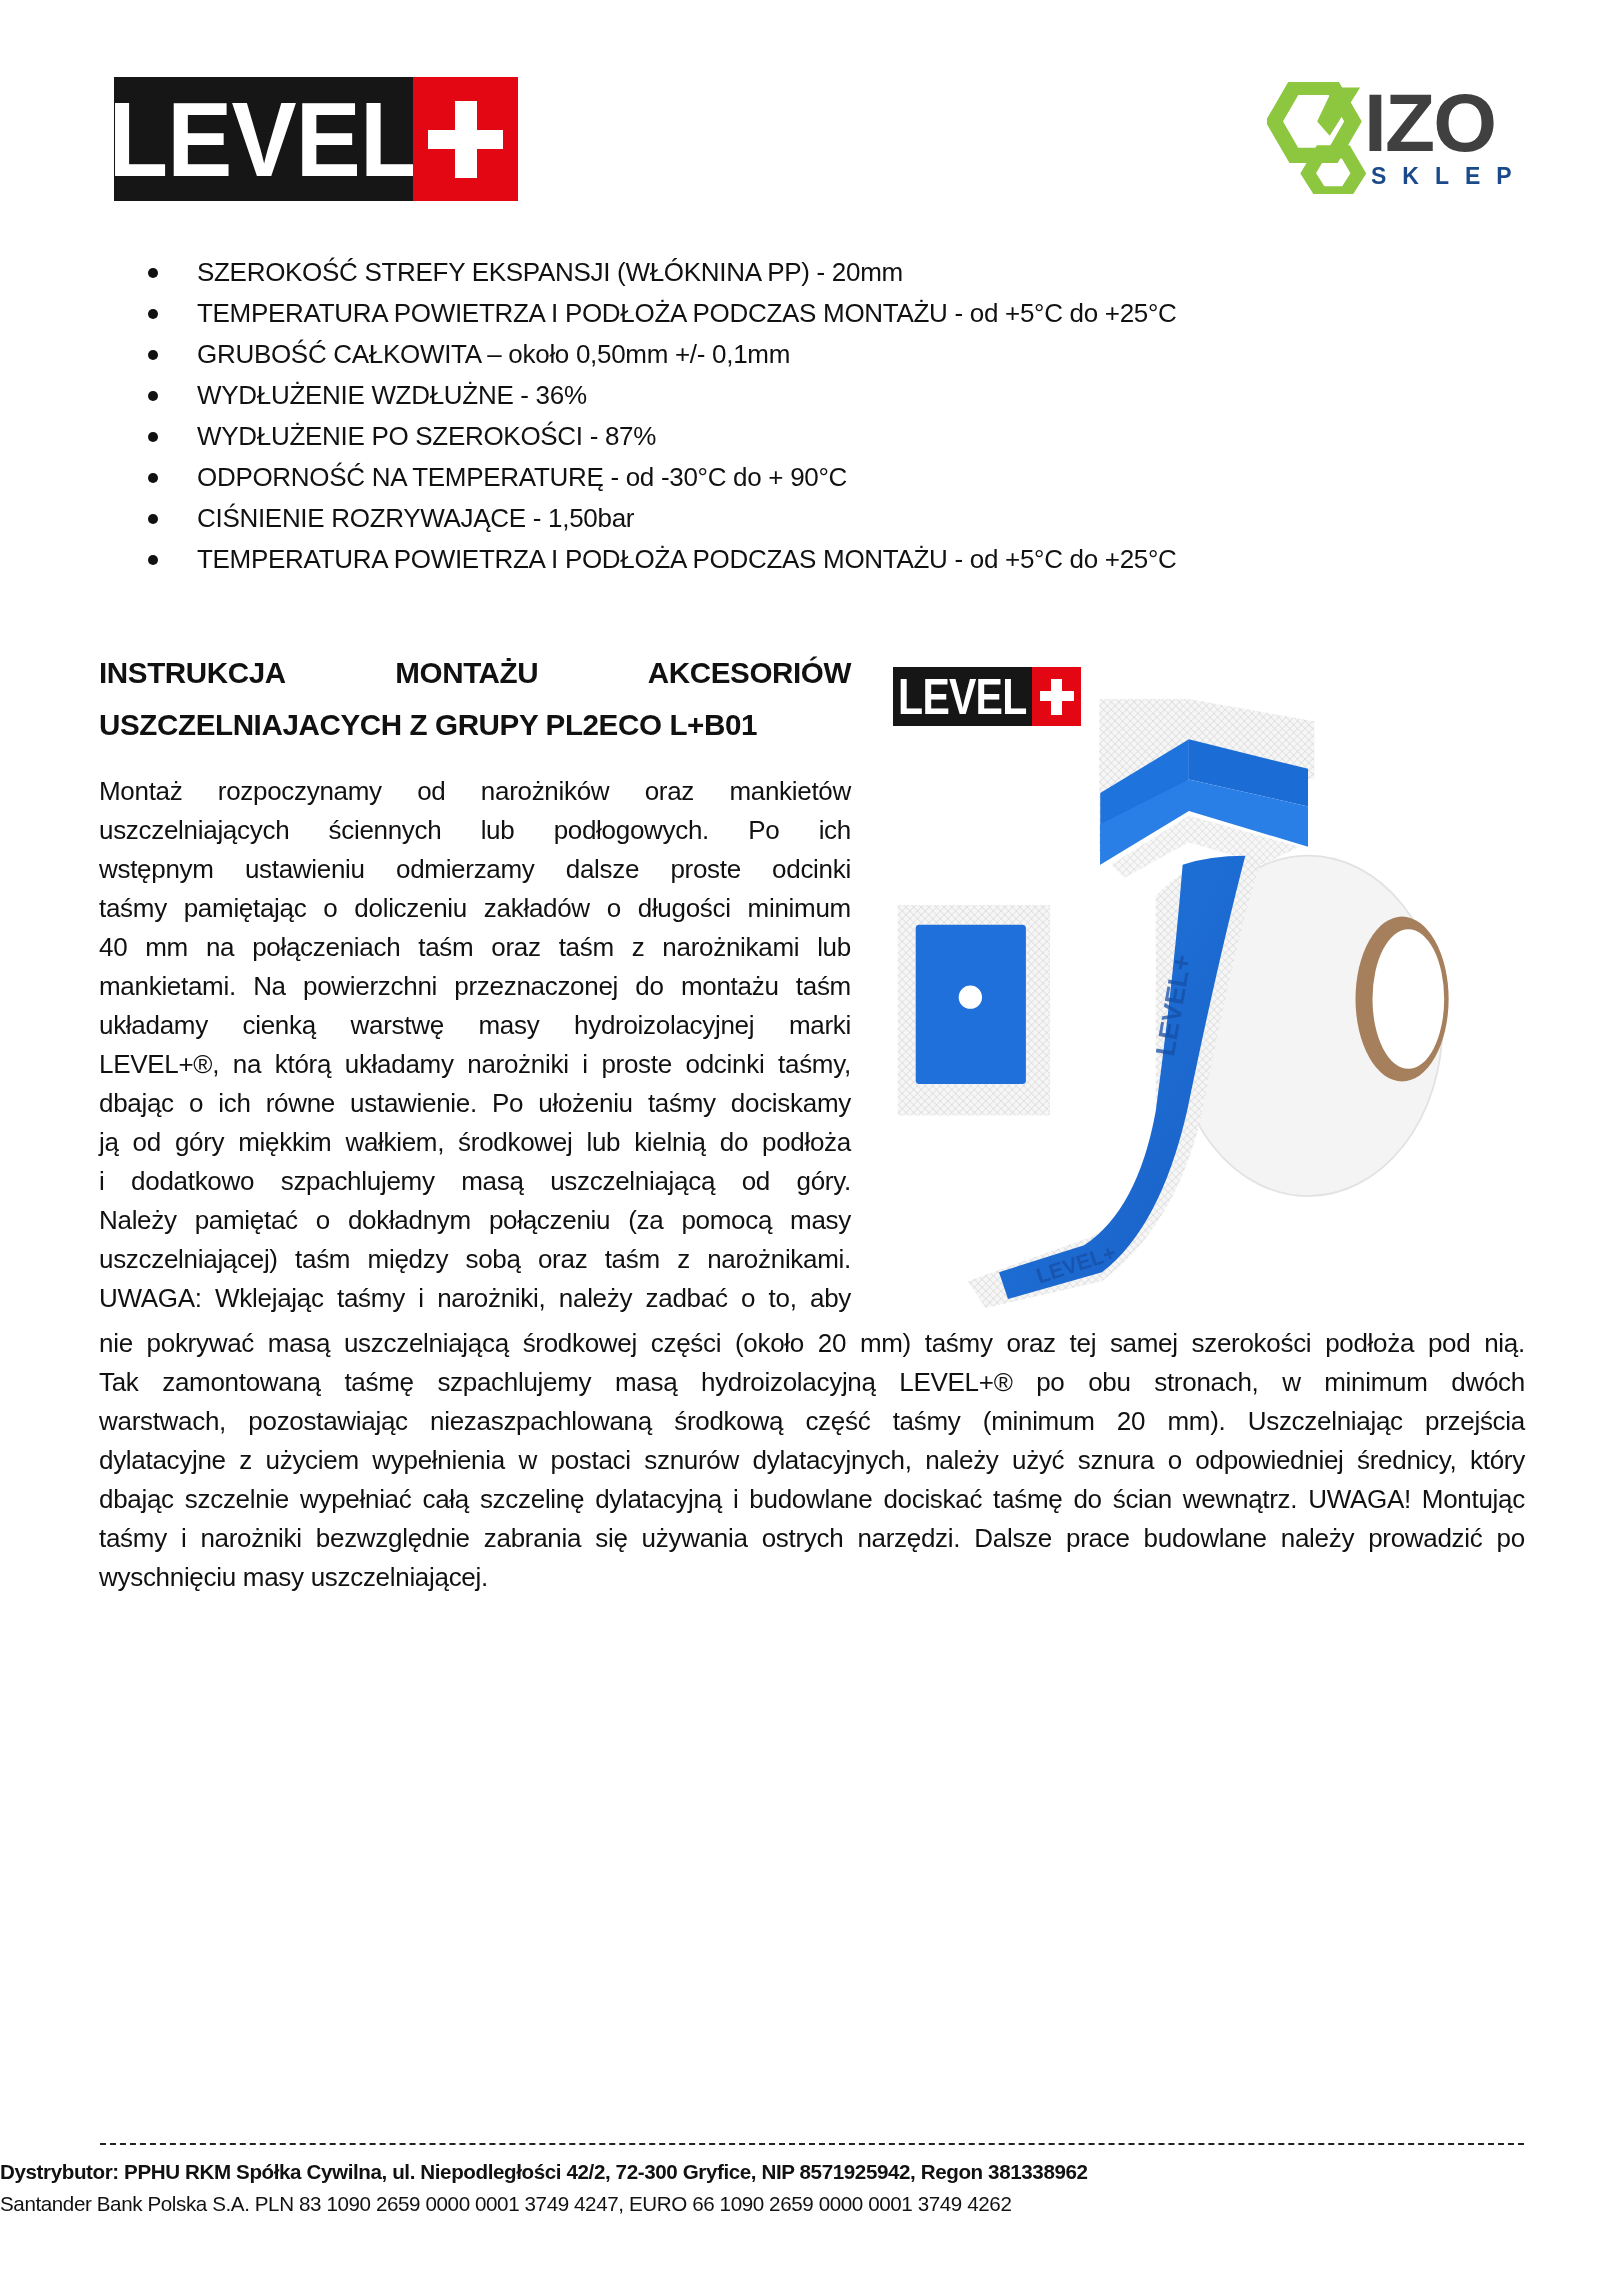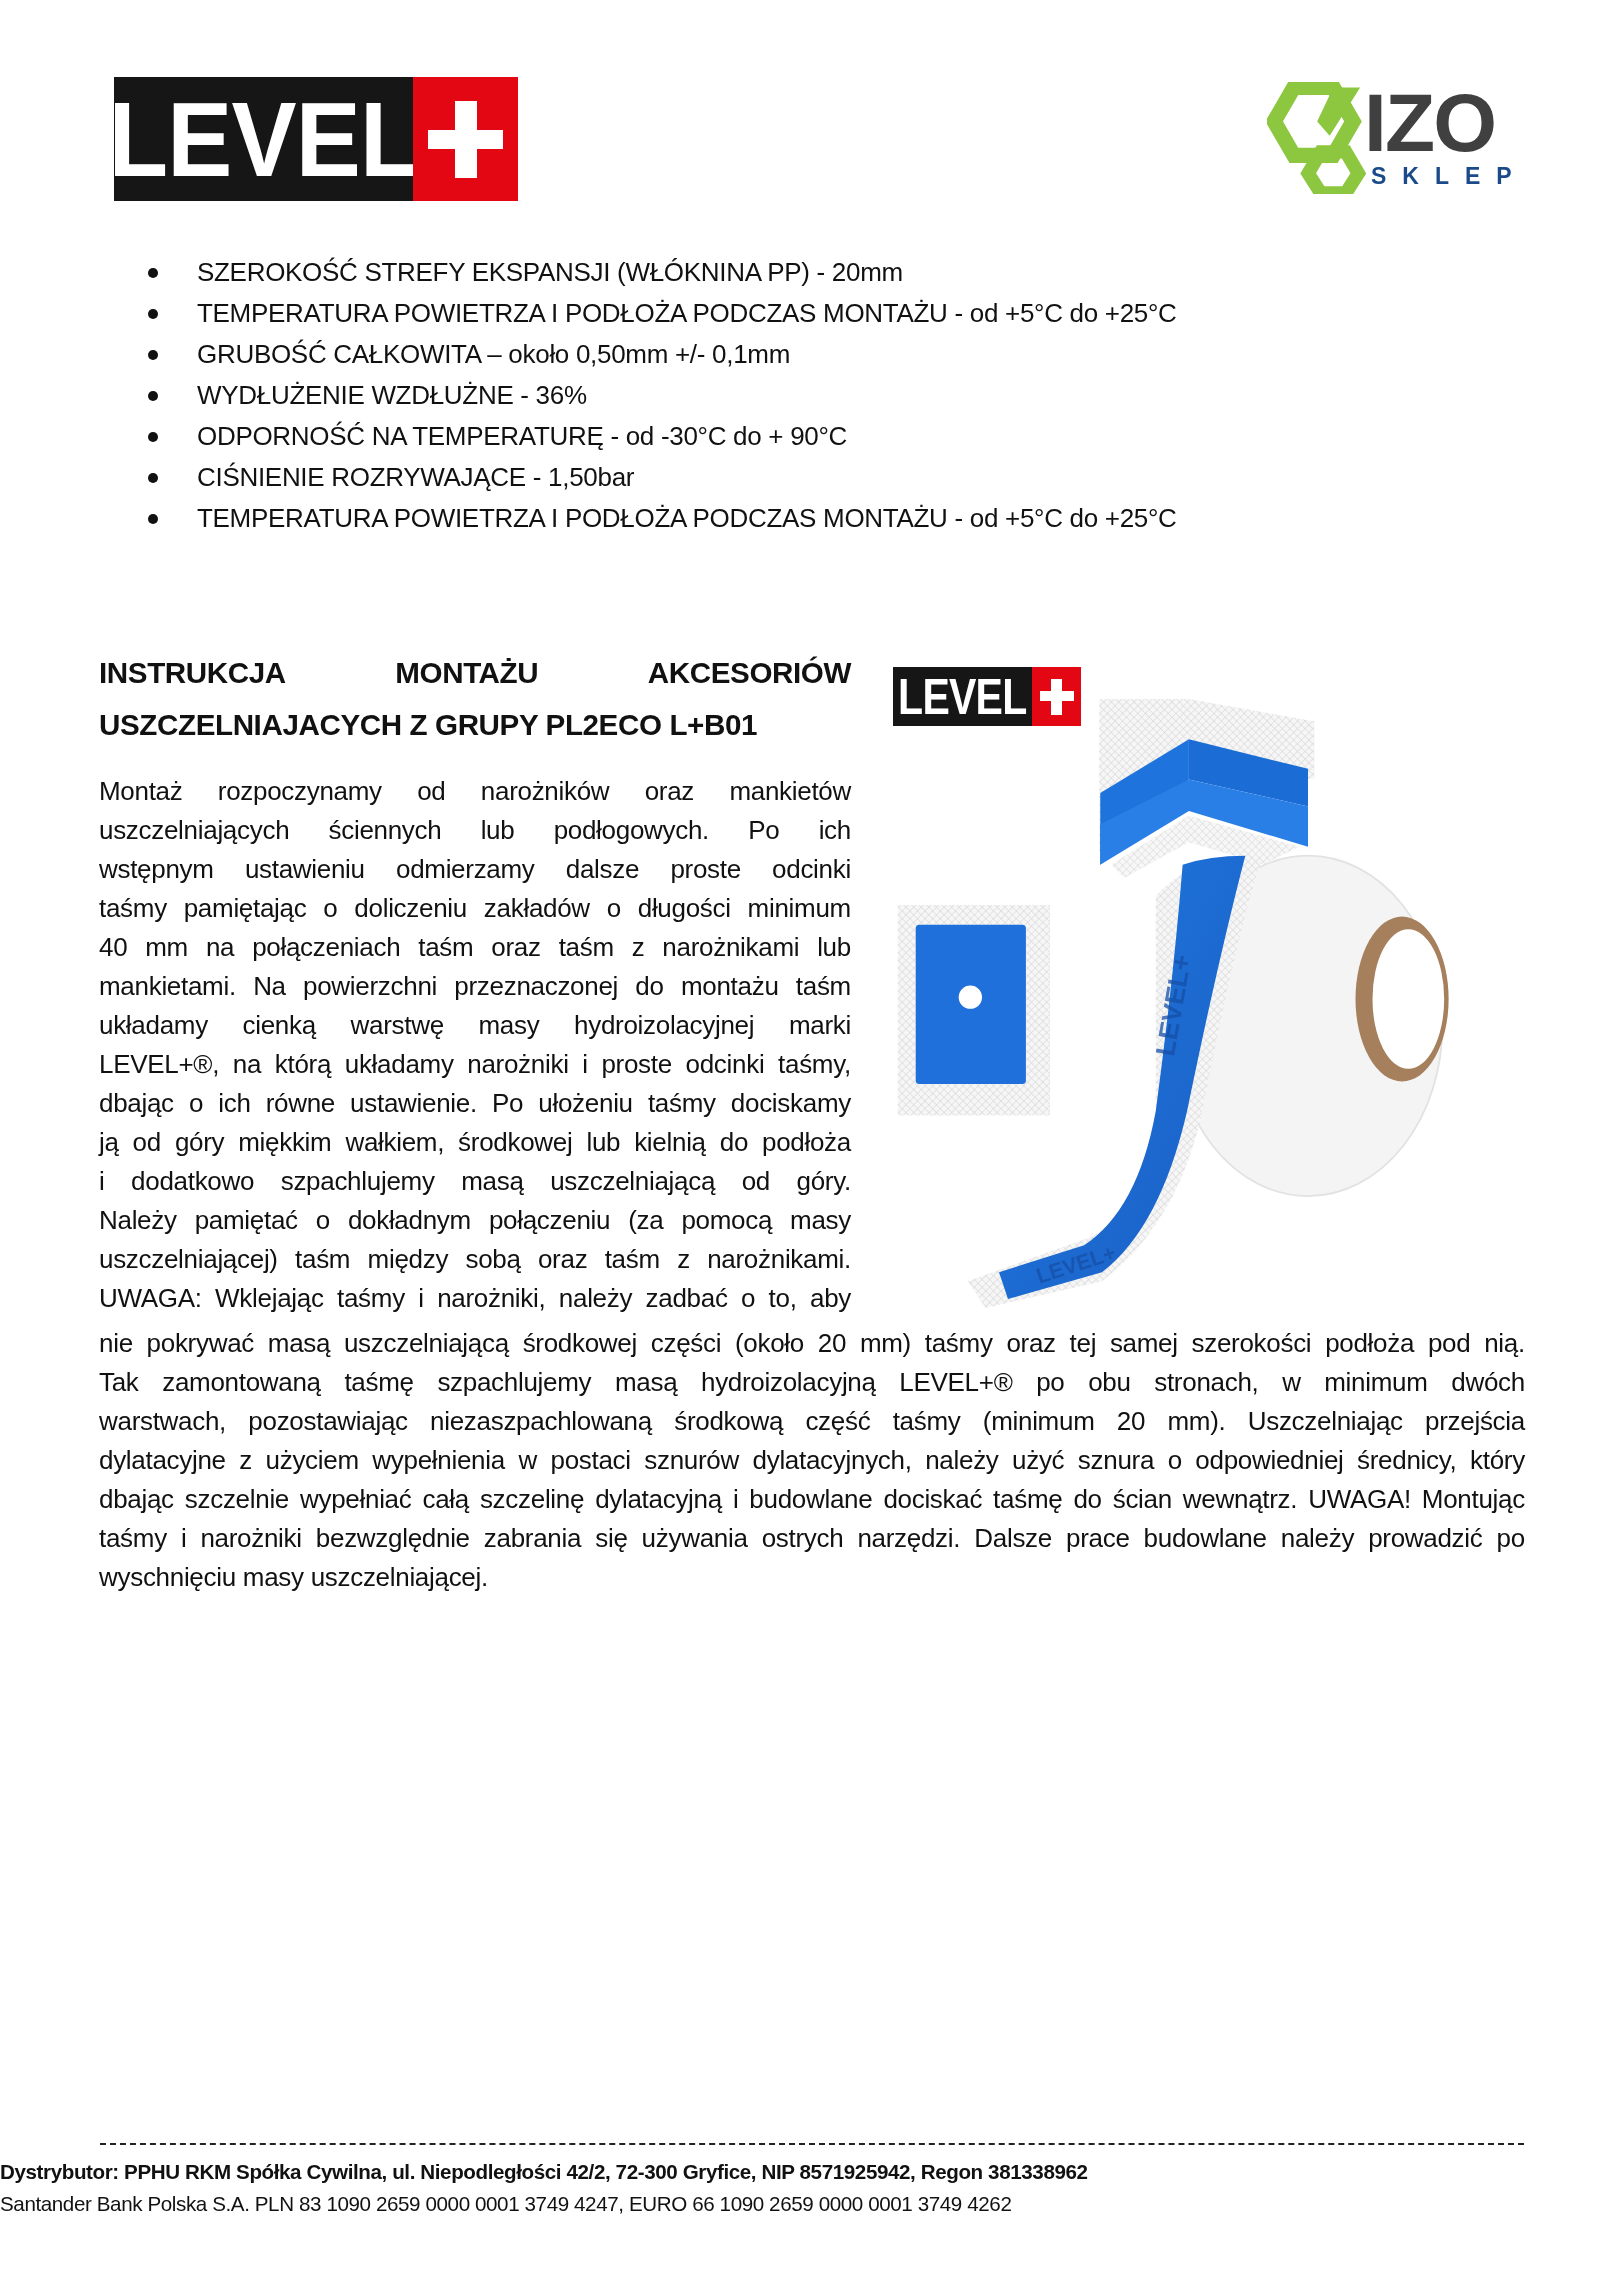--- a/index.html
+++ b/index.html
@@ -88,20 +88,21 @@
   </svg>
   <div class="izo-text">IZO</div>
   <div class="sklep-text">SKLEP</div>
 </div>
 
 <ul id="spec-list">
   <li><span class="bullet"></span><span>SZEROKOŚĆ STREFY EKSPANSJI (WŁÓKNINA PP) - 20mm</span></li>
   <li><span class="bullet"></span><span>TEMPERATURA POWIETRZA I PODŁOŻA PODCZAS MONTAŻU - od +5°C do +25°C</span></li>
   <li><span class="bullet"></span><span>GRUBOŚĆ CAŁKOWITA – około 0,50mm +/- 0,1mm</span></li>
   <li><span class="bullet"></span><span>WYDŁUŻENIE WZDŁUŻNE - 36%</span></li>
+  <li><span class="bullet"></span><span>WYDŁUŻENIE PO SZEROKOŚCI - 87%</span></li>
   <li><span class="bullet"></span><span>ODPORNOŚĆ NA TEMPERATURĘ - od -30°C do + 90°C</span></li>
   <li><span class="bullet"></span><span>CIŚNIENIE ROZRYWAJĄCE - 1,50bar</span></li>
   <li><span class="bullet"></span><span>TEMPERATURA POWIETRZA I PODŁOŻA PODCZAS MONTAŻU - od +5°C do +25°C</span></li>
 </ul>
 
 <div id="section-heading">
   <div class="line1">
     <span>INSTRUKCJA</span>
     <span>MONTAŻU</span>
     <span>AKCESORIÓW</span>

